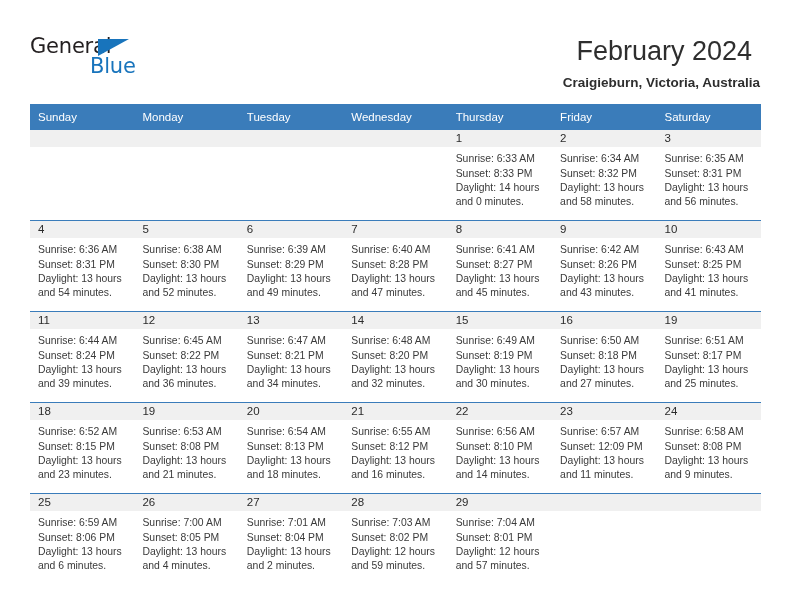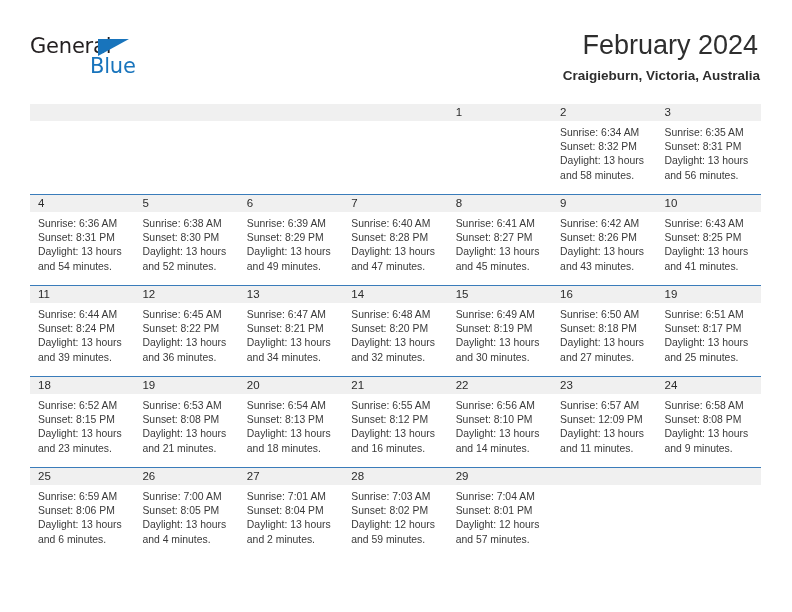--- a/index.html
+++ b/index.html
@@ -70,21 +70,21 @@
     position: absolute;
     right: 0;
     top: 0;
     text-align: right;
   }
   .cal-title {
     font-size: 27px;
     color: #2e2e2e;
     line-height: 1.15;
     font-weight: normal;
-    margin: 2px;
+    margin: 8px;
     font-family: "Liberation Sans", sans-serif;
   }
   .cal-subtitle {
     font-size: 13.5px;
     color: #2e2e2e;
     margin-top: 7px;
     font-family: "Liberation Sans", sans-serif;
     font-weight: bold;
   }
 
@@ -162,37 +162,52 @@
 
     <div class="title-block">
       <div class="cal-title">February 2024</div>
       <div class="cal-subtitle">Craigieburn, Victoria, Australia</div>
     </div>
 
   </div>
 
   <div class="calendar">
 
+    <div class="cal-head">
+      <div class="hcell">Sunday</div>
+      <div class="hcell">Monday</div>
+      <div class="hcell">Tuesday</div>
+      <div class="hcell">Wednesday</div>
+      <div class="hcell">Thursday</div>
+      <div class="hcell">Friday</div>
+      <div class="hcell">Saturday</div>
+    </div>
 
     <div id="weeks-container">
         <div class="week">
           <div class="cell empty">
             <div class="daynum-band"></div>
           </div>
           <div class="cell empty">
             <div class="daynum-band"></div>
           </div>
           <div class="cell empty">
             <div class="daynum-band"></div>
           </div>
           <div class="cell empty">
             <div class="daynum-band"></div>
           </div>
           <div class="cell">
             <div class="daynum-band">1</div>
+            <div class="info">
+              <div>Sunrise: 6:33 AM</div>
+              <div>Sunset: 8:33 PM</div>
+              <div>Daylight: 14 hours</div>
+              <div>and 0 minutes.</div>
+            </div>
           </div>
           <div class="cell">
             <div class="daynum-band">2</div>
             <div class="info">
               <div>Sunrise: 6:34 AM</div>
               <div>Sunset: 8:32 PM</div>
               <div>Daylight: 13 hours</div>
               <div>and 58 minutes.</div>
             </div>
           </div>

